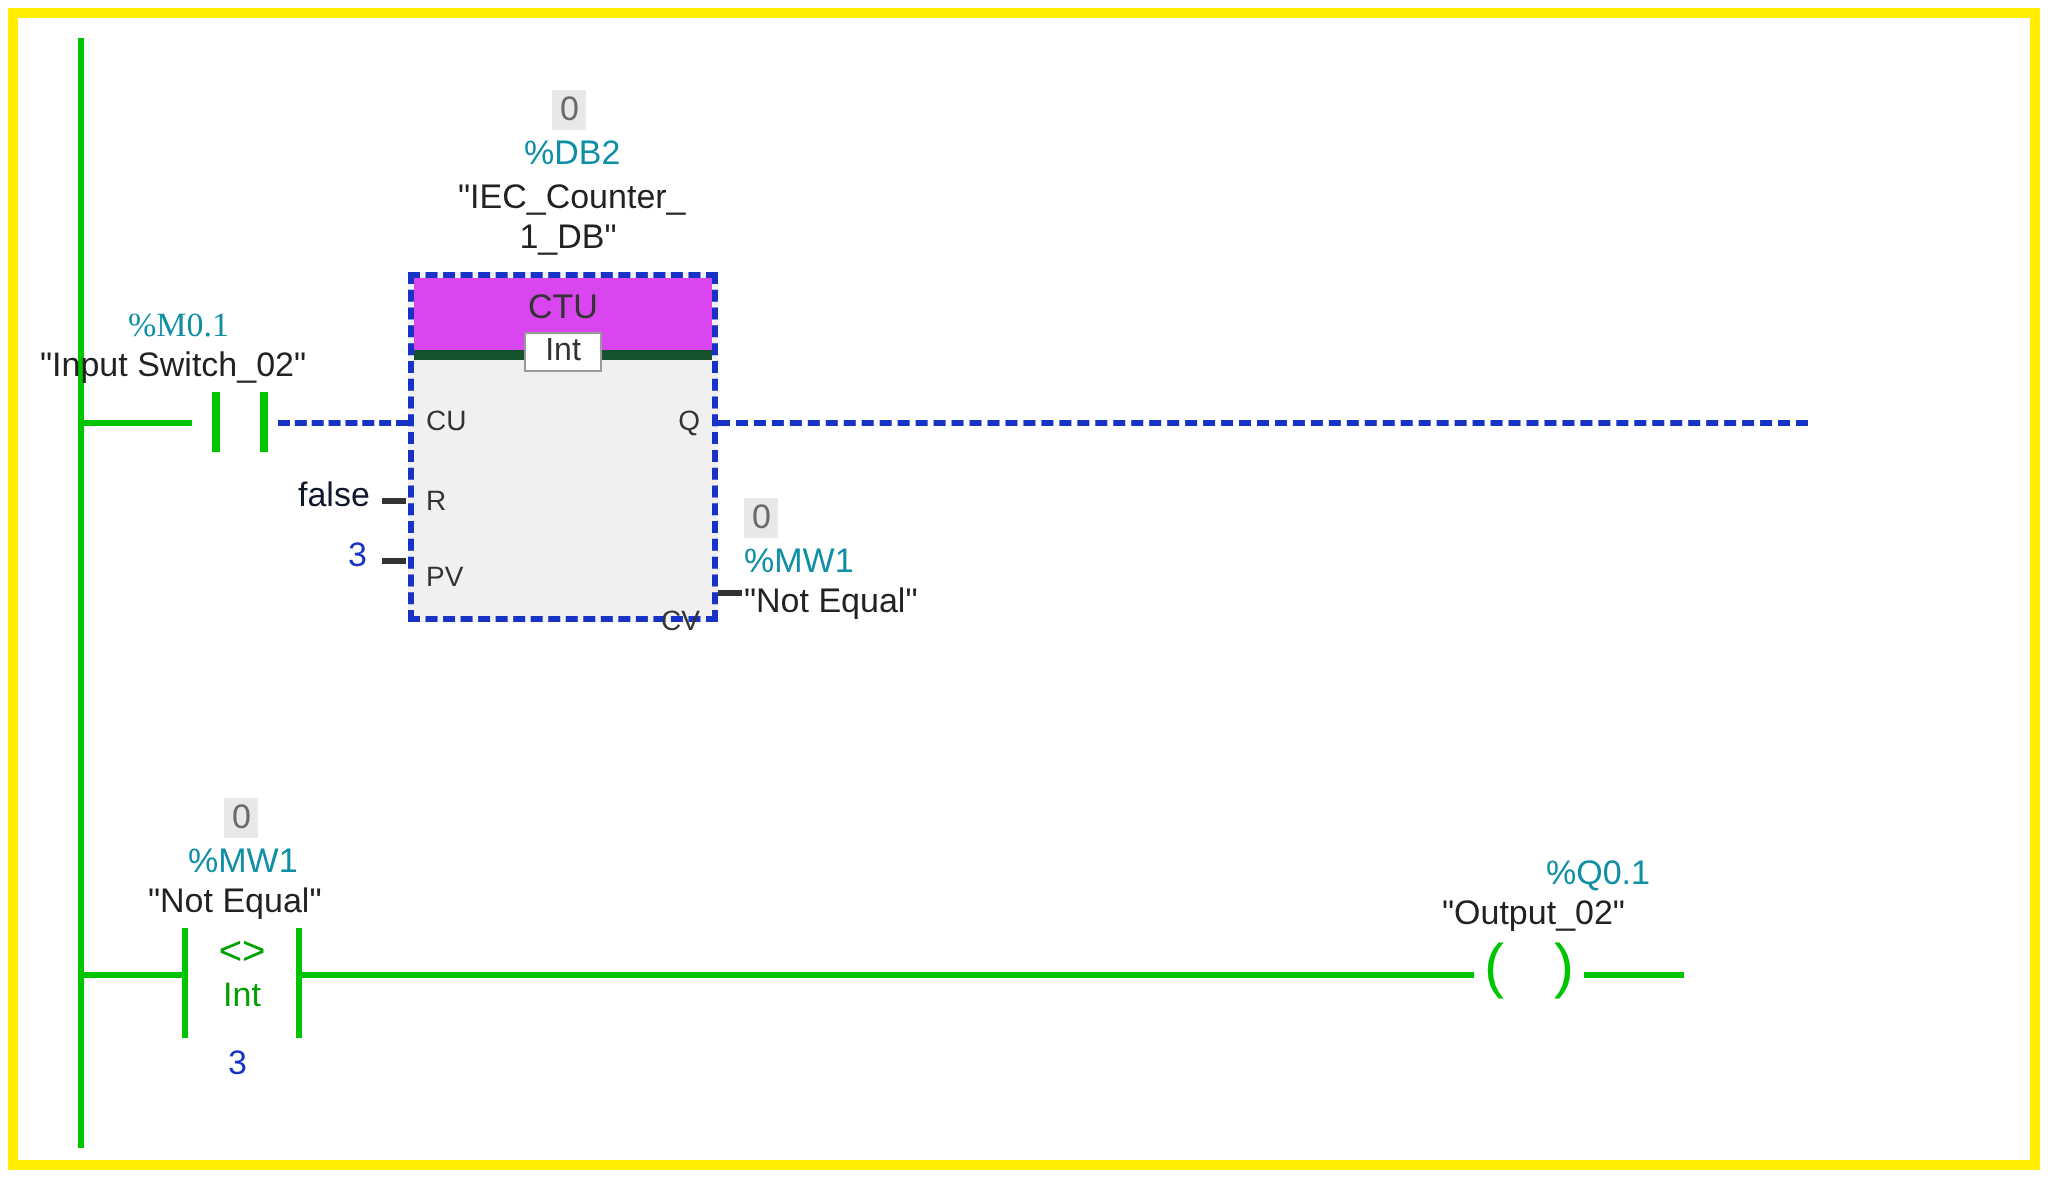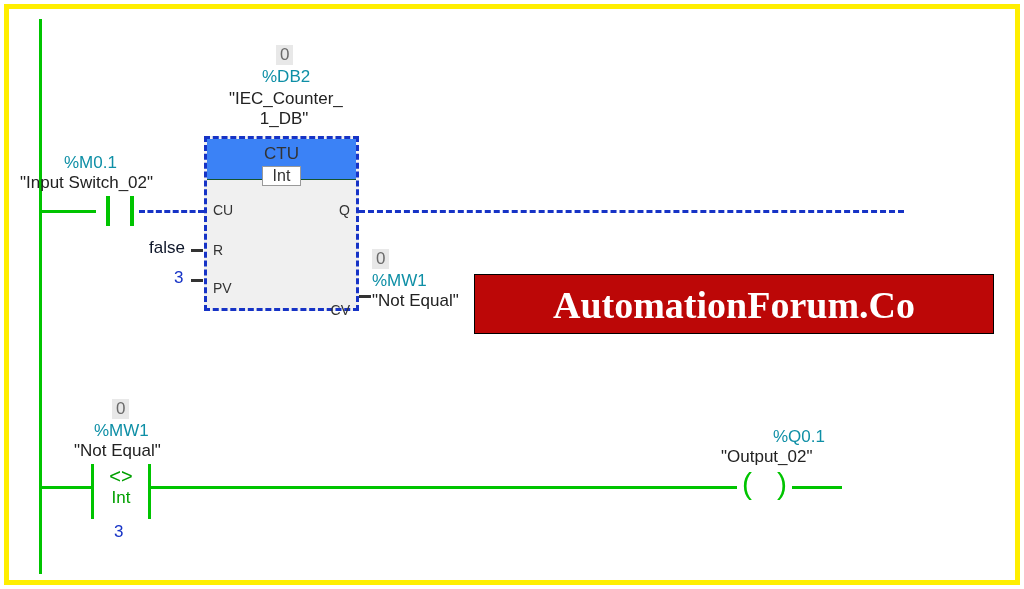--- a/index.html
+++ b/index.html
@@ -57,26 +57,26 @@
   .ctu-block {
     position: absolute;
     left: 195px; top: 127px;
     width: 155px; height: 175px;
     border: 3px dashed #1633c6;
     background: #f0f0f0;
   }
   .ctu-head {
     width: 100%;
     height: 41px;
-    background: #3b82f6;
+    background: #d946ef;
     text-align: center;
     font-size: 17px;
     color: #333;
     padding-top: 5px;
-    border-bottom: 1px solid #14532d;
+    border-bottom: 5px solid #14532d;
   }
   .ctu-head .sub {
     display: inline-block;
     background: #fff;
     border: 1px solid #999;
     padding: 0 10px;
     font-size: 16px;
     color: #333;
     margin-top: 2px;
   }
@@ -144,21 +144,21 @@
     width: 12px; height: 3px;
     background: #333;
   }
 </style>
 </head>
 <body>
 
 <div class="frame">
   <div class="rail-left"></div>
 
-  <div class="lbl teal" style="left:55px; top:144px;">%M0.1</div>
+  <div class="lbl teal" style="left:55px; top:144px;font-family:Liberation Serif, serif;">%M0.1</div>
   <div class="lbl" style="left:11px; top:164px;">"Input Switch_02"</div>
 
   <div class="wire" style="left:32px; top:201px; width:55px;"></div>
   <div class="contact" style="left:85px; top:187px;">
     <div class="bar l"></div>
     <div class="bar r"></div>
   </div>
 
   <div class="wire dblue" style="left:130px; top:201px; width:65px;"></div>
 
@@ -185,21 +185,20 @@
   <div class="tick" style="left:182px; top:270px;"></div>
   <div class="lbl blue" style="left:165px; top:259px;">3</div>
 
   <div class="wire dblue" style="left:350px; top:201px; width:545px;"></div>
 
   <div class="tick" style="left:350px; top:286px;"></div>
   <div class="lbl mono-box" style="left:363px; top:240px;">0</div>
   <div class="lbl teal" style="left:363px; top:262px;">%MW1</div>
   <div class="lbl" style="left:363px; top:282px;">"Not Equal"</div>
 
-  <div class="watermark">AutomationForum.Co</div>
 
   <div class="lbl mono-box" style="left:103px; top:390px;">0</div>
   <div class="lbl teal" style="left:85px; top:412px;">%MW1</div>
   <div class="lbl" style="left:65px; top:432px;">"Not Equal"</div>
 
   <div class="wire" style="left:32px; top:477px; width:50px;"></div>
 
   <div class="cmp-block" style="left:82px; top:455px;">
     <div class="bar l"></div>
     <div class="bar r"></div>

